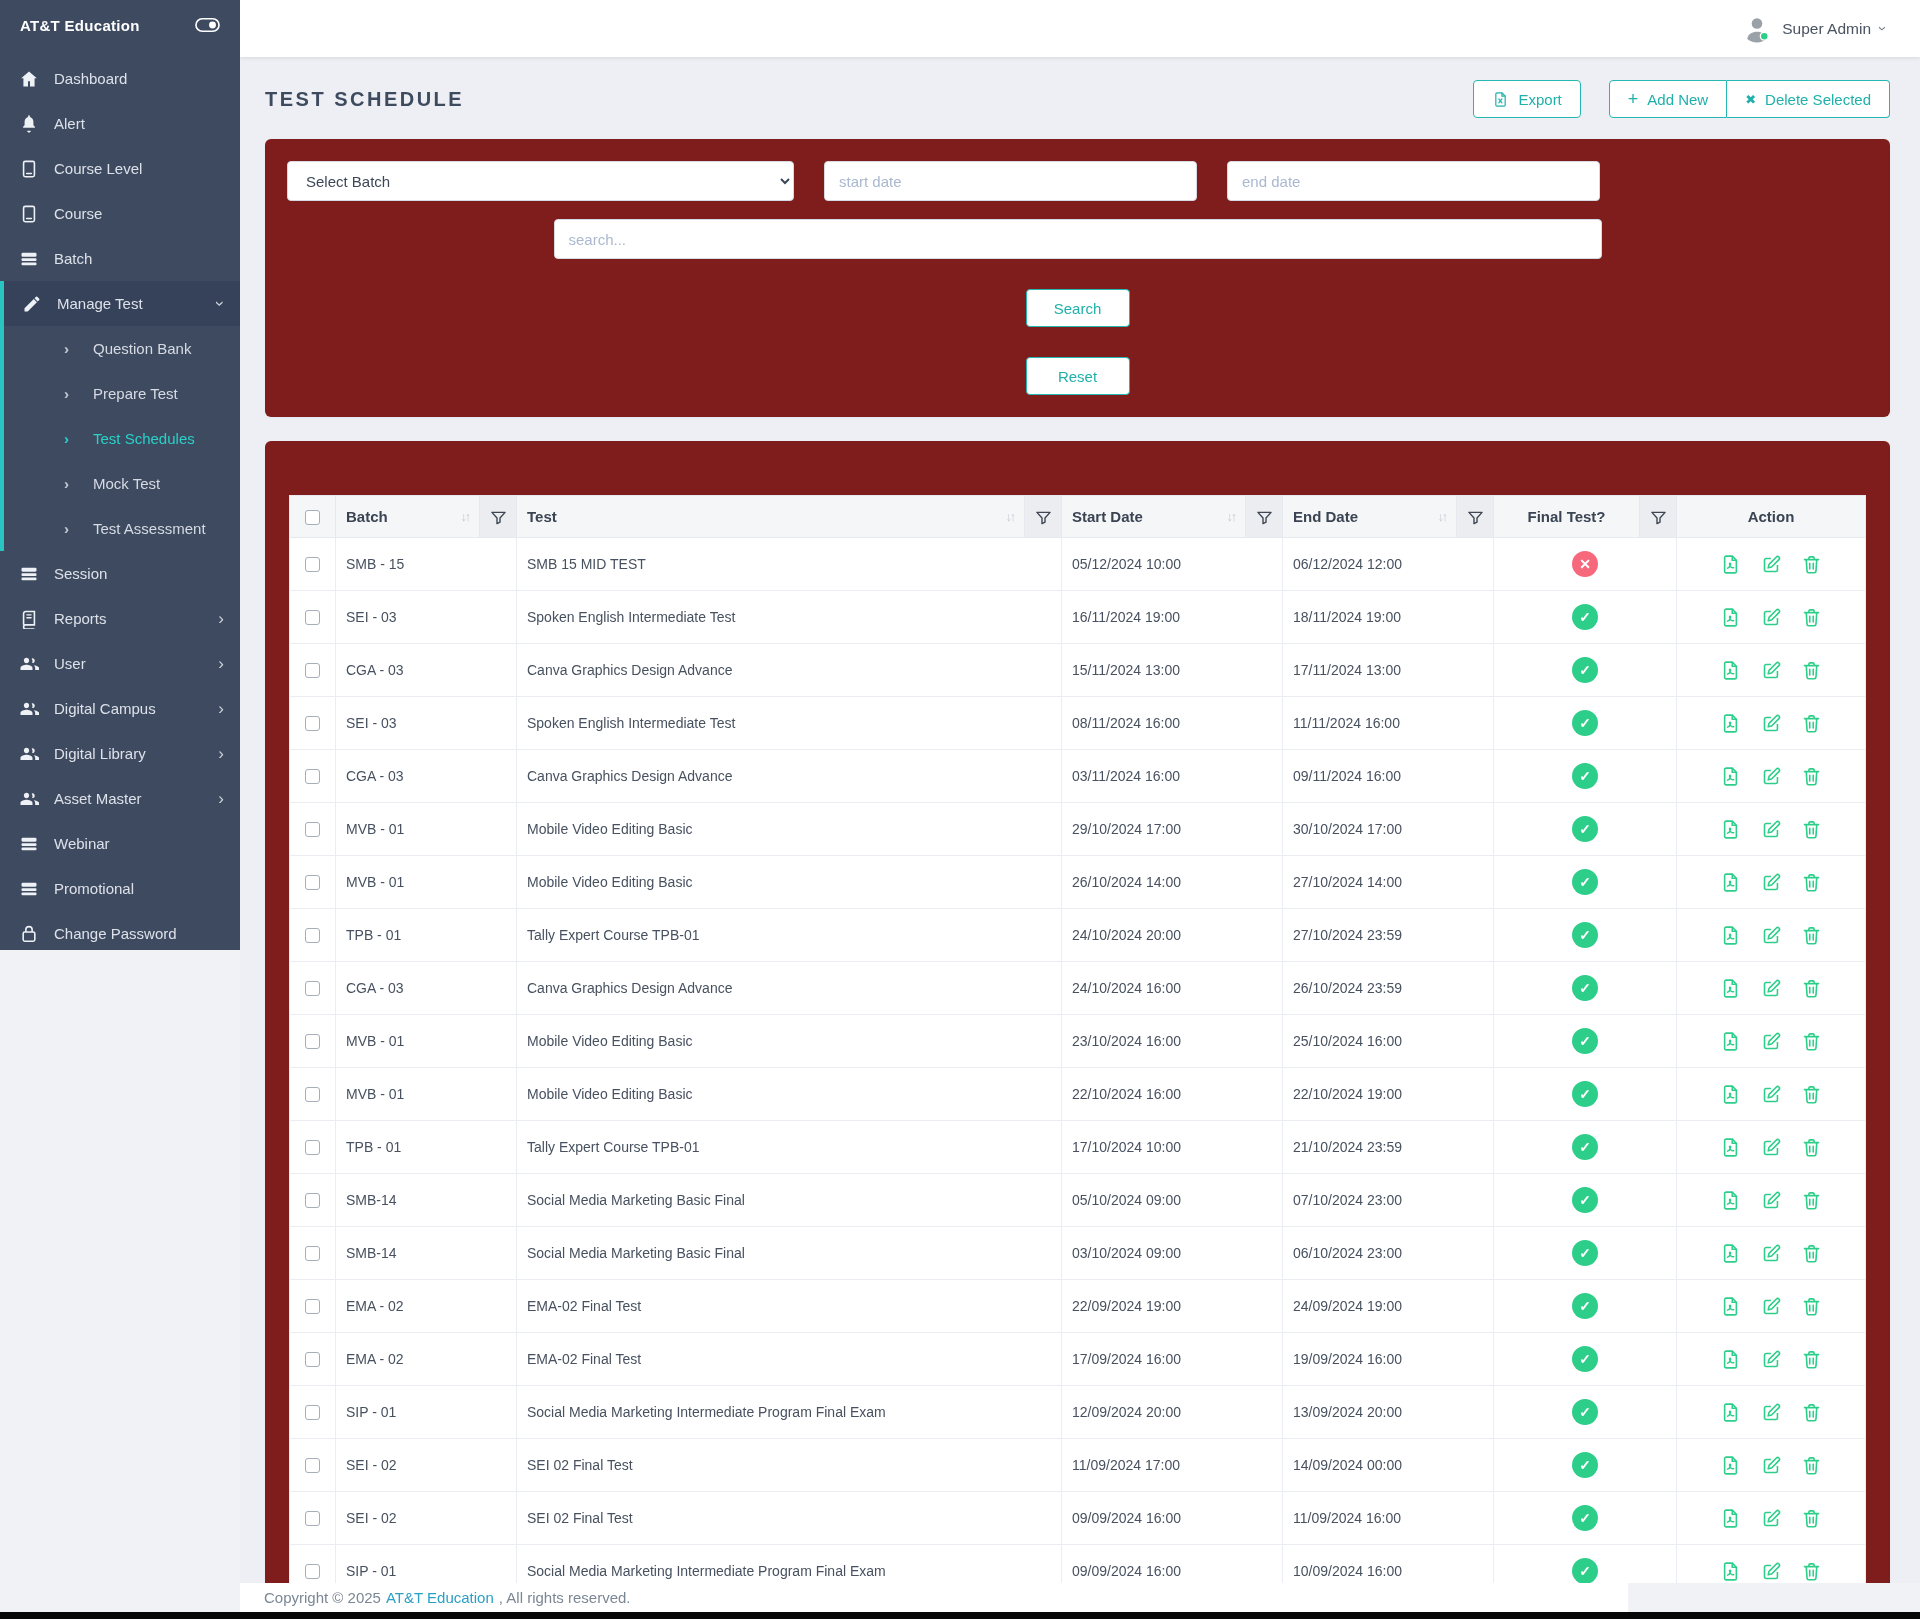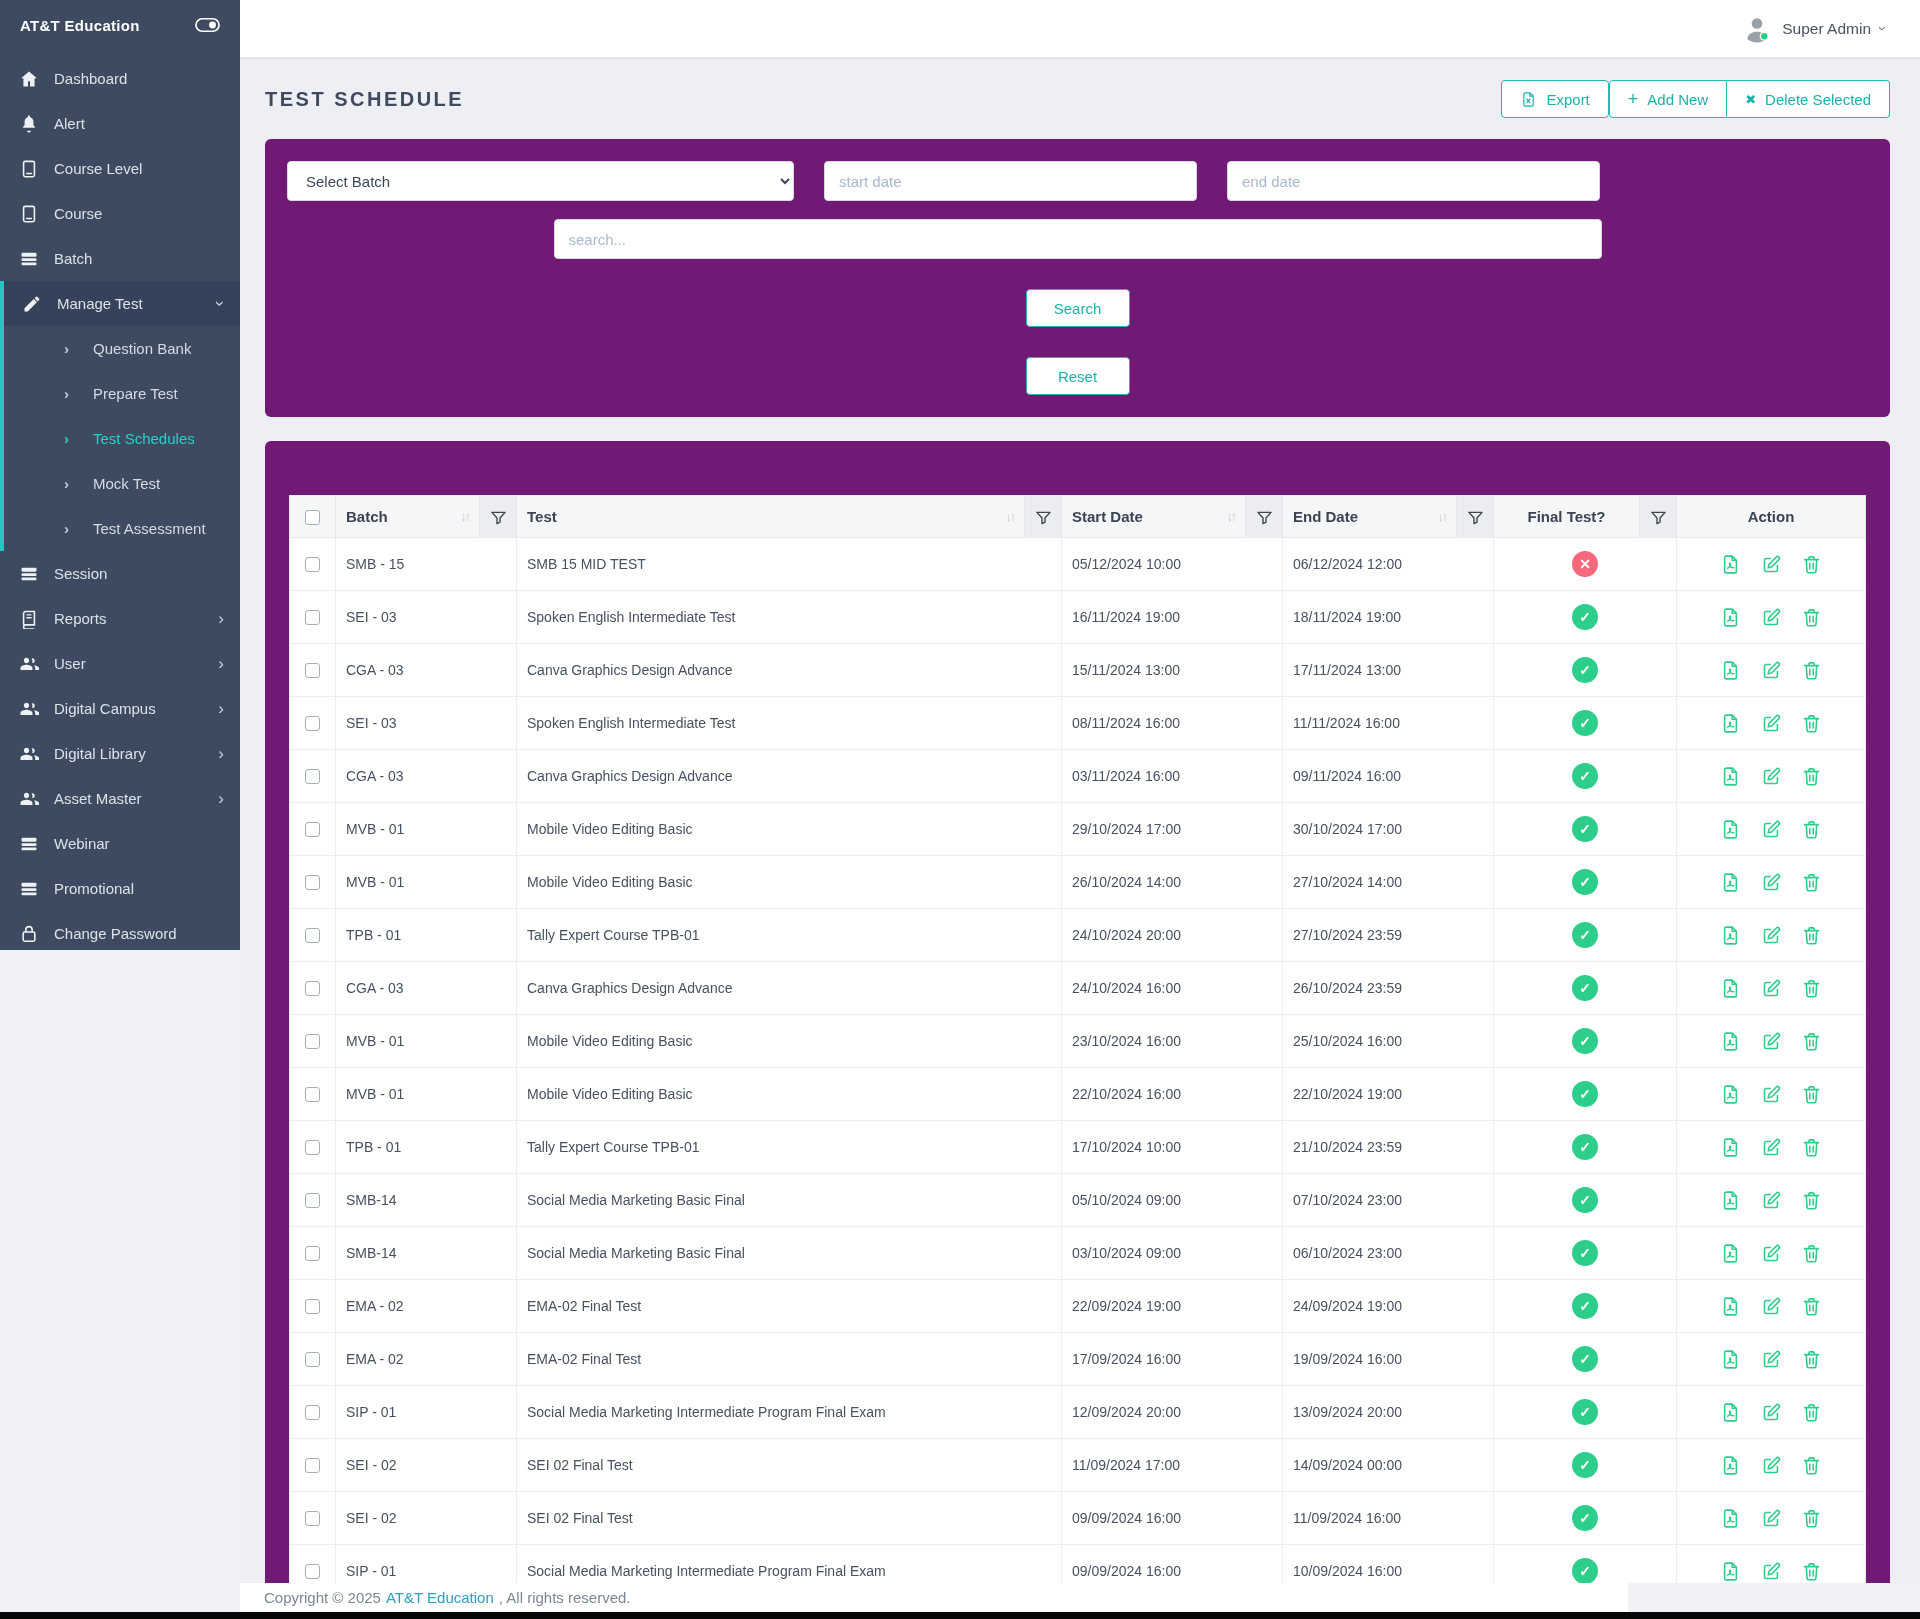--- a/index.html
+++ b/index.html
@@ -32,33 +32,33 @@
             justify-content:flex-end; padding-right:34px; }
   .user-menu { display:flex; align-items:center; gap:10px; cursor:pointer; }
   .user-name { font-size:15.5px; color:#4a5360; }
   .user-caret { color:#6b7480; font-size:15px; display:inline-block; transform:rotate(90deg); }
 
   
   .main { position:absolute; left:240px; top:57px; width:1680px; height:1526px; background:#edeff4;
           padding:22px 30px 0 25px; overflow:hidden; }
   .heading-row { display:flex; align-items:center; justify-content:space-between; height:40px; }
   .page-title { font-size:20px; color:#3e4b5f; font-weight:600; letter-spacing:2.5px; }
-  .head-actions { display:flex; align-items:flex-end; }
+  .head-actions { display:flex; align-items:flex-end; gap:28px; }
   .btn { display:inline-flex; align-items:center; gap:9px; height:38px; padding:0 18px; background:#fff;
          border:1px solid #27b7b2; color:#1fb0ab; font-size:15px; border-radius:4px; cursor:pointer;
          font-family:"Liberation Sans",sans-serif; }
   .btn svg { width:17px; height:17px; }
   .btn-group { display:flex; }
   .btn-group .btn:first-child { border-radius:4px 0 0 4px; }
   .btn-group .btn:last-child { border-radius:0 4px 4px 0; border-left:none; }
   .plus-glyph { font-size:18px; line-height:1; }
   .x-glyph { font-size:13px; line-height:1; }
 
   
-  .card { background:#701a75; border-radius:6px; box-shadow:0 1px 3px rgba(60,70,90,.05); }
+  .card { background:#7f1d1d; border-radius:6px; box-shadow:0 1px 3px rgba(60,70,90,.05); }
   .filter-card { margin-top:20px; padding:22px; }
   .f-row { display:flex; align-items:center; gap:30px; }
   .f-row + .f-row { margin-top:18px;flex-direction:column; }
   .inp, .sel { height:40px; border:1px solid #d5dae2; border-radius:4px; background:#fff;
                font-size:15px; color:#3c4858; padding:0 14px; font-family:"Liberation Sans",sans-serif; }
   .inp::placeholder { color:#aab8cf; opacity:1; }
   .sel-batch { width:507px; }
   .inp-date { width:373px; }
   .inp-search { width:1048px; }
   .btn-filter { width:104px; justify-content:center; }

